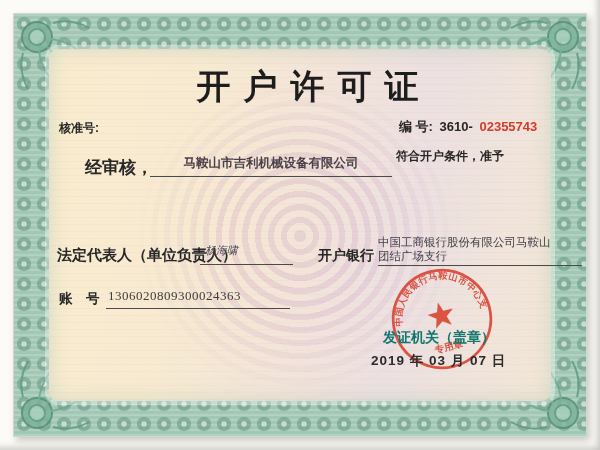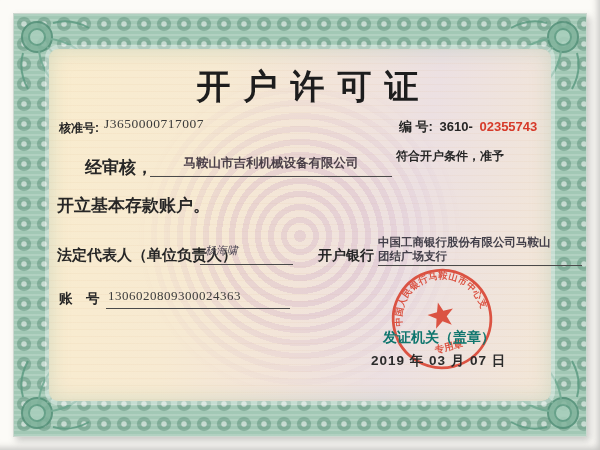--- a/index.html
+++ b/index.html
@@ -70,21 +70,21 @@
   .body-line2{left:57px; top:194px; font-size:17px;}
   .legal-label{left:57px; top:246px; font-size:15px;}
   .legal-name{
     left:200px; top:243px; width:88px; padding-bottom:6px; padding-left:5px;
     font-size:11px; color:#524c58; font-style:italic;
     font-family:"Liberation Serif", serif;
   }
   .bank-label{left:318px; top:247px; font-size:14px;}
   .bank-value{
     left:378px; top:236px; width:204px; padding-bottom:2px;
-    font-size:11.5px; line-height:13.5px; font-weight:700; color:#43404a;
+    font-size:11.5px; line-height:13.5px; font-weight:400; color:#43404a;
     font-family:"Liberation Serif", serif; white-space:normal;
   }
   .account-label{left:59px; top:290px; font-size:13.5px;}
   .account-value{
     left:106px; top:288px; width:182px; padding-bottom:4px; padding-left:2px;
     font-size:13px; letter-spacing:.5px;
   }
   .issuer-label{left:383px; top:329px; font-size:14px; color:#0f766e;}
   .issue-date{left:371px; top:352px; font-size:13.5px; letter-spacing:1px; color:#2b2b2b; font-weight:700;}
   .seal{
@@ -144,32 +144,30 @@
     </svg>
   </div>
 
   <div class="panel">
     <div class="rosette"></div>
   </div>
 
   <h1 class="abs title">开户许可证</h1>
 
   <span class="abs lbl approval-label">核准号:</span>
-  <span class="abs val approval-value">J3650000717007</span>
 
   <div class="abs serial-row">
     <span class="lbl">编 号:</span>
     <span class="lbl">3610-</span>
     <span class="red">02355743</span>
   </div>
 
   <span class="abs lbl body-prefix">经审核，</span>
   <span class="abs u company-line">马鞍山市吉利机械设备有限公司</span>
   <span class="abs lbl body-suffix">符合开户条件，准予</span>
-  <span class="abs lbl body-line2">开立基本存款账户。</span>
 
   <span class="abs lbl legal-label">法定代表人（单位负责人）</span>
   <span class="abs u legal-name">杨海啸</span>
 
   <span class="abs lbl bank-label">开户银行</span>
   <div class="abs u bank-value">
     <span>中国工商银行股份有限公司马鞍山</span><br>
     <span>团结广场支行</span>
   </div>
 

